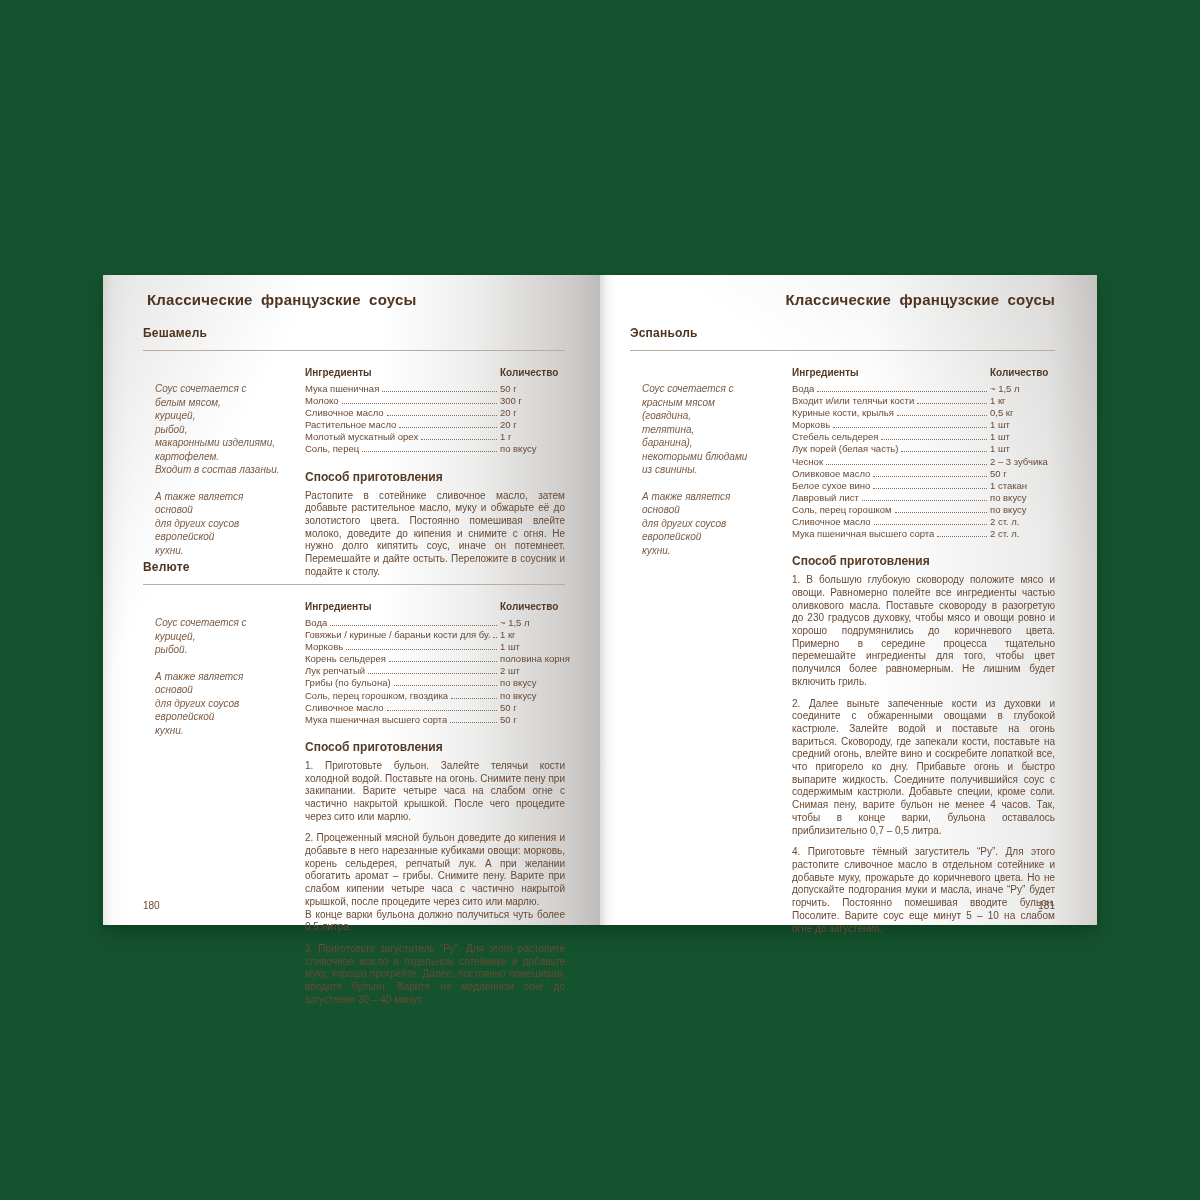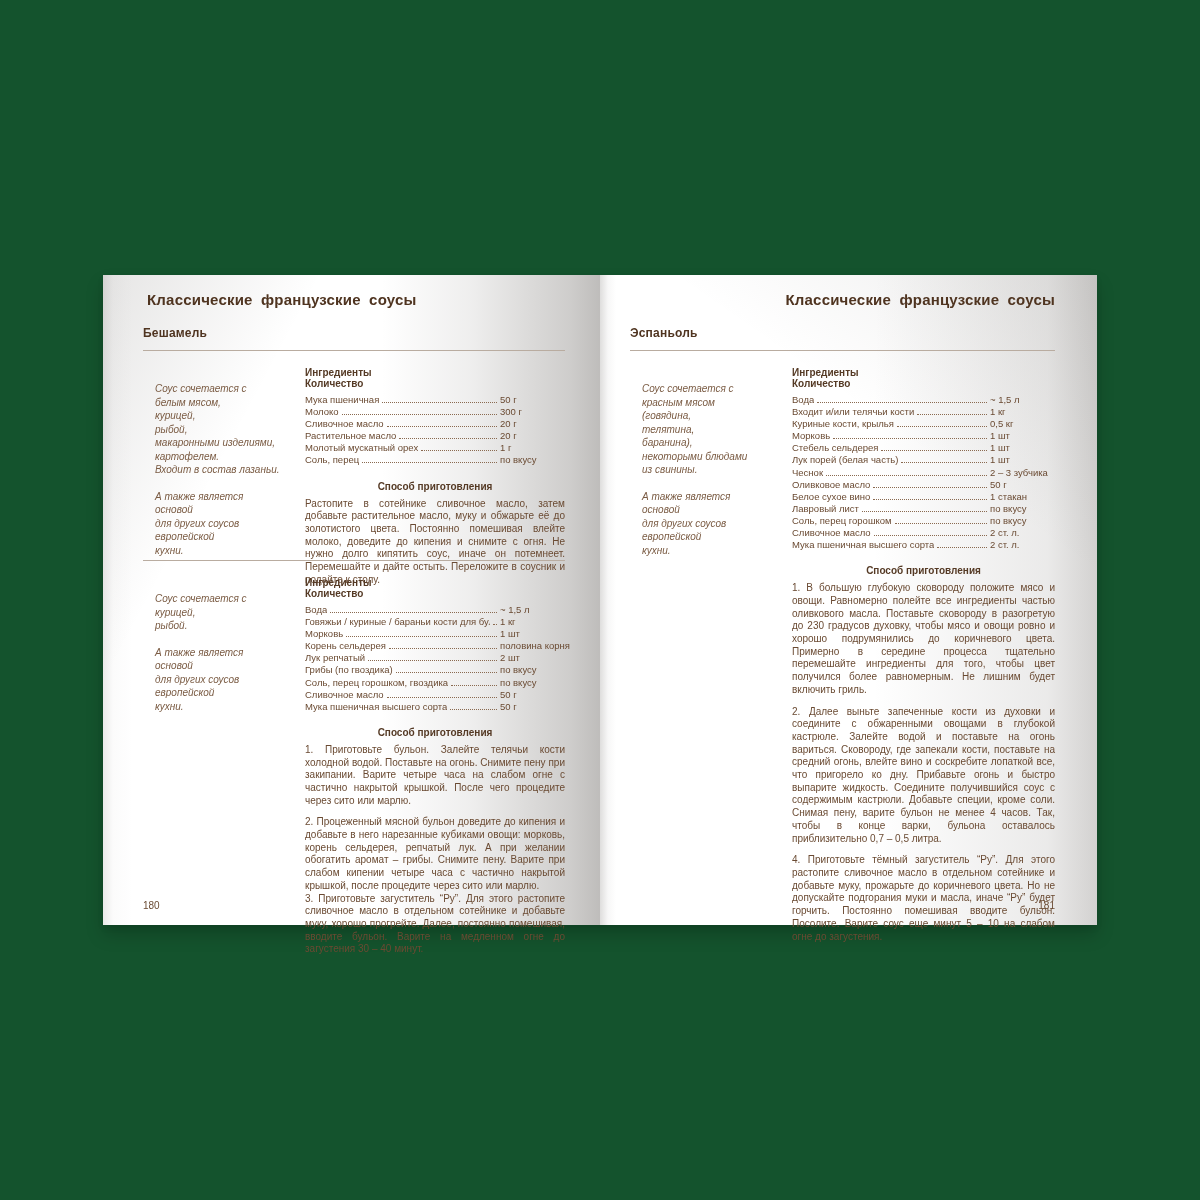--- a/index.html
+++ b/index.html
@@ -24,28 +24,28 @@
   .rhead.r{right:42px;}
   .sec{position:absolute;}
   .page.left .sec{left:40px;right:35px;}
   .page.right .sec{left:30px;right:42px;}
   .title{margin:0;font-size:12px;line-height:24px;font-weight:bold;color:#4f3420;letter-spacing:0.2px;}
   .rule{border-top:1px solid #b9aca0;margin-top:5px;}
   .body{display:flex;margin-top:16px;}
   .aside{width:150px;flex:none;padding-top:15px;}
   .note{margin:0 12px 13px;font-style:italic;font-size:10px;line-height:13.5px;color:#7a5b43;white-space:pre-line;}
   .main{flex:1;margin-left:12px;min-width:0;}
-  .cols{display:flex;justify-content:space-between;align-items:baseline;margin:0 0 5px;flex-direction:column;}
+  .cols{display:flex;justify-content:space-between;align-items:baseline;margin:0 0 5px;}
   .clabel{font-size:10px;font-weight:bold;color:#553a25;}
   .clabel.qtyw{width:65px;flex:none;}
   .ing{display:flex;align-items:baseline;font-size:9.5px;line-height:12.1px;color:#6a4a32;}
   .ing .nm{flex:0 1 auto;min-width:0;white-space:nowrap;overflow:hidden;}
   .ing .dots{flex:1;min-width:4px;border-bottom:1px dotted #8a6a50;margin:0 3px 2px 3px;}
   .ing .qty{width:65px;flex:none;white-space:nowrap;}
-  .mlabel{font-size:10px;font-weight:bold;color:#553a25;margin:14px 0 6px;text-align:center;}
+  .mlabel{font-size:12px;font-weight:bold;color:#553a25;margin:14px 0 6px;}
   .mp{margin:0 0 9px;font-size:10px;line-height:12.7px;color:#6a4a32;text-align:justify;text-align-last:left;}
   .mp.mb0{margin-bottom:0;}
   .pagenum{position:absolute;bottom:14px;font-size:10px;color:#6a4a32;margin-top:20px;}
   .pagenum.l{left:40px;}
   .pagenum.r{right:42px;}
 </style>
 </head>
 <body>
 
 <div class="canvas">
@@ -105,20 +105,21 @@
                 <span class="dots"></span>
                 <span class="qty">по вкусу</span>
               </div>
             <div class="mlabel">Способ приготовления</div>
             <p class="mp">Растопите в сотейнике сливочное масло, затем добавьте растительное масло, муку и обжарьте её до золотистого цвета. Постоянно помешивая влейте молоко, доведите до кипения и снимите с огня. Не нужно долго кипятить соус, иначе он потемнеет. Перемешайте и дайте остыть. Переложите в соусник и подайте к столу.</p>
           </div>
         </div>
       </section>
 
       <section class="sec" style="top:280px">
+        <h2 class="title">Велюте</h2>
         <div class="rule"></div>
         <div class="body">
           <aside class="aside">
             <p class="note">Соус сочетается с
 курицей,
 рыбой.</p>
             <p class="note">А также является основой
 для других соусов европейской
 кухни.</p>
           </aside>
@@ -146,21 +147,21 @@
                 <span class="nm">Корень сельдерея</span>
                 <span class="dots"></span>
                 <span class="qty">половина корня</span>
               </div>
             <div class="ing">
                 <span class="nm">Лук репчатый</span>
                 <span class="dots"></span>
                 <span class="qty">2 шт</span>
               </div>
             <div class="ing">
-                <span class="nm">Грибы (по гвоздика)</span>
+                <span class="nm">Грибы (по бульона)</span>
                 <span class="dots"></span>
                 <span class="qty">по вкусу</span>
               </div>
             <div class="ing">
                 <span class="nm">Соль, перец горошком, гвоздика</span>
                 <span class="dots"></span>
                 <span class="qty">по вкусу</span>
               </div>
             <div class="ing">
                 <span class="nm">Сливочное масло</span>
@@ -168,20 +169,21 @@
                 <span class="qty">50 г</span>
               </div>
             <div class="ing">
                 <span class="nm">Мука пшеничная высшего сорта</span>
                 <span class="dots"></span>
                 <span class="qty">50 г</span>
               </div>
             <div class="mlabel">Способ приготовления</div>
             <p class="mp">1. Приготовьте бульон. Залейте телячьи кости холодной водой. Поставьте на огонь. Снимите пену при закипании. Варите четыре часа на слабом огне с частично накрытой крышкой. После чего процедите через сито или марлю.</p>
             <p class="mp mb0">2. Процеженный мясной бульон доведите до кипения и добавьте в него нарезанные кубиками овощи: морковь, корень сельдерея, репчатый лук. А при желании обогатить аромат – грибы. Снимите пену. Варите при слабом кипении четыре часа с частично накрытой крышкой, после процедите через сито или марлю.</p>
+            <p class="mp">В конце варки бульона должно получиться чуть более 0,5 литра.</p>
             <p class="mp">3. Приготовьте загуститель “Ру”. Для этого растопите сливочное масло в отдельном сотейнике и добавьте муку, хорошо прогрейте. Далее, постоянно помешивая, вводите бульон. Варите на медленном огне до загустения 30 – 40 минут.</p>
           </div>
         </div>
       </section>
 
       <div class="pagenum l">180</div>
     </div>
 
     <div class="page right">
       <div class="rhead r">Классические  французские  соусы</div>

